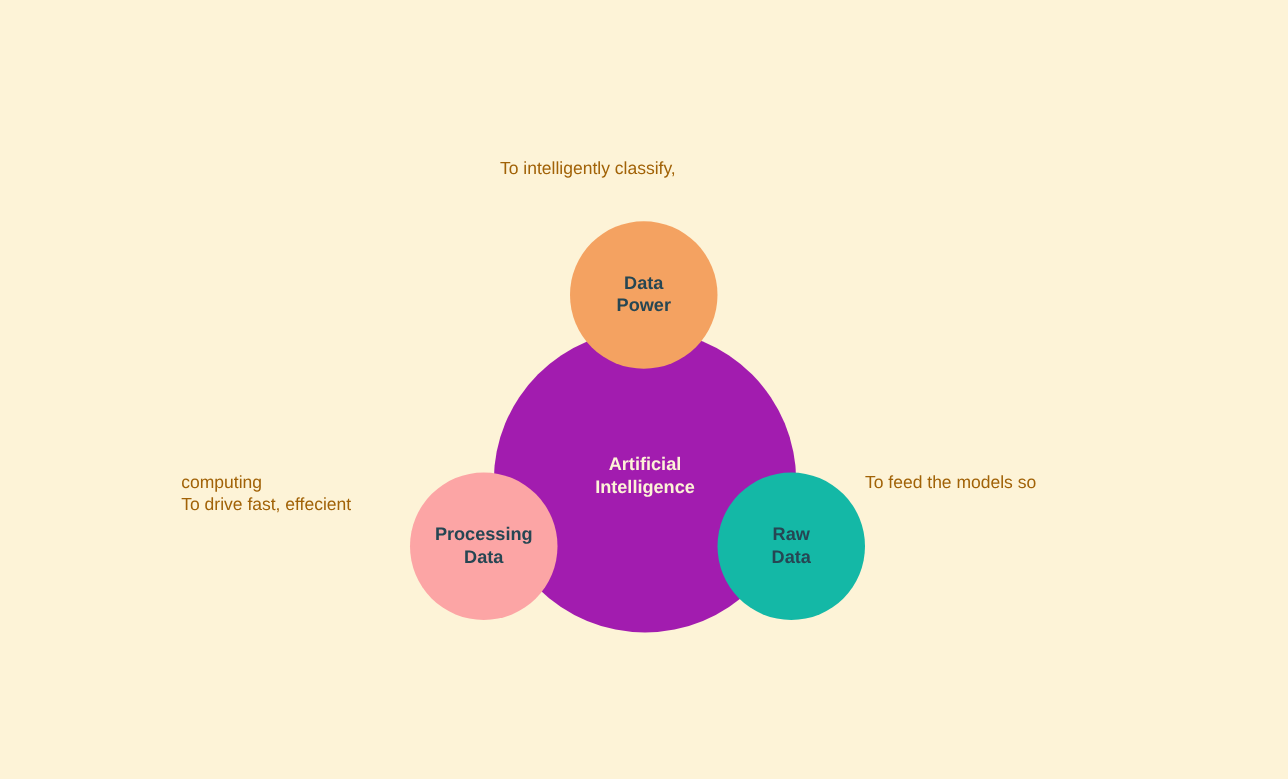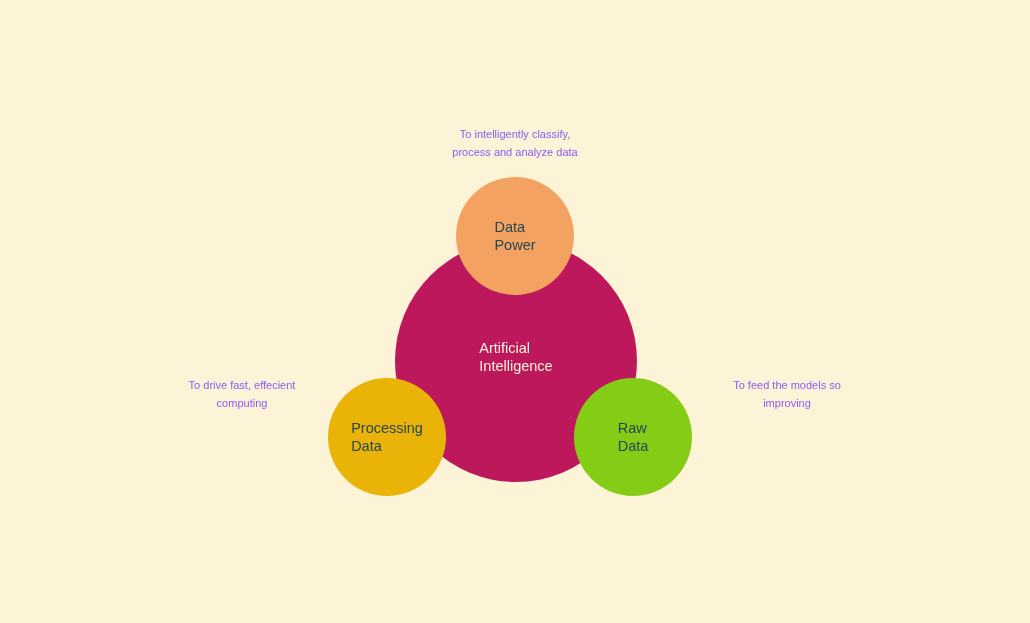--- a/index.html
+++ b/index.html
@@ -9,81 +9,80 @@
       position: relative;
       overflow: hidden;
       font-family: "Liberation Sans", "DejaVu Sans", sans-serif;
     }
     .circle {
       position: absolute;
       border-radius: 50%;
       display: flex;
       align-items: center;
       justify-content: center;
-      font-weight: normal;
+      text-align: center;
+      font-weight: bold;
       font-size: 14.5px;
       line-height: 18px;
     }
     .circle span { display: block; }
     .core {
-      left: 395px; top: 240px; width: 242px; height: 242px;
-      background: #be185d;
+      left: 395px; top: 264px; width: 242px; height: 242px;
+      background: #a21caf;
       color: #fdf3d7;
     }
     .core .label { margin-top: -8px; }
     .sat { width: 118px; height: 118px; color: #264653; }
     .sat-models { left: 456px; top: 177px; background: #f4a261; }
-    .sat-power { left: 328px; top: 378px; background: #eab308; }
-    .sat-data { left: 574px; top: 378px; background: #84cc16; }
+    .sat-power { left: 328px; top: 378px; background: #fca5a5; }
+    .sat-data { left: 574px; top: 378px; background: #14b8a6; }
     .caption {
       position: absolute;
-      color: #8b5cf6;
-      font-size: 11px;
+      color: #a16207;
+      font-size: 14px;
       line-height: 18px;
-      text-align: center;
+      text-align: left;
     }
     .caption span { display: block; }
     .cap-models { left: 400px; top: 125px; width: 230px; }
     .cap-power { left: 145px; top: 376px; width: 194px; }
     .cap-data { left: 692px; top: 376px; width: 190px; }
   </style>
 </head>
 <body>
 
 <div class="circle core">
   <div class="label">
     <span>Artificial</span>
     <span>Intelligence</span>
   </div>
 </div>
 
 <div class="caption cap-models">
   <span>To intelligently classify,</span>
-  <span>process and analyze data</span>
 </div>
 <div class="circle sat sat-models">
   <div>
     <span>Data</span>
     <span>Power</span>
   </div>
 </div>
 
 <div class="caption cap-power">
+  <span>computing</span>
   <span>To drive fast, effecient</span>
-  <span>computing</span>
 </div>
 <div class="circle sat sat-power">
   <div>
     <span>Processing</span>
     <span>Data</span>
   </div>
 </div>
 
 <div class="caption cap-data">
   <span>To feed the models so</span>
-  <span>improving</span>
 </div>
 <div class="circle sat sat-data">
   <div>
     <span>Raw</span>
     <span>Data</span>
   </div>
 </div>
 
 </body></html>

